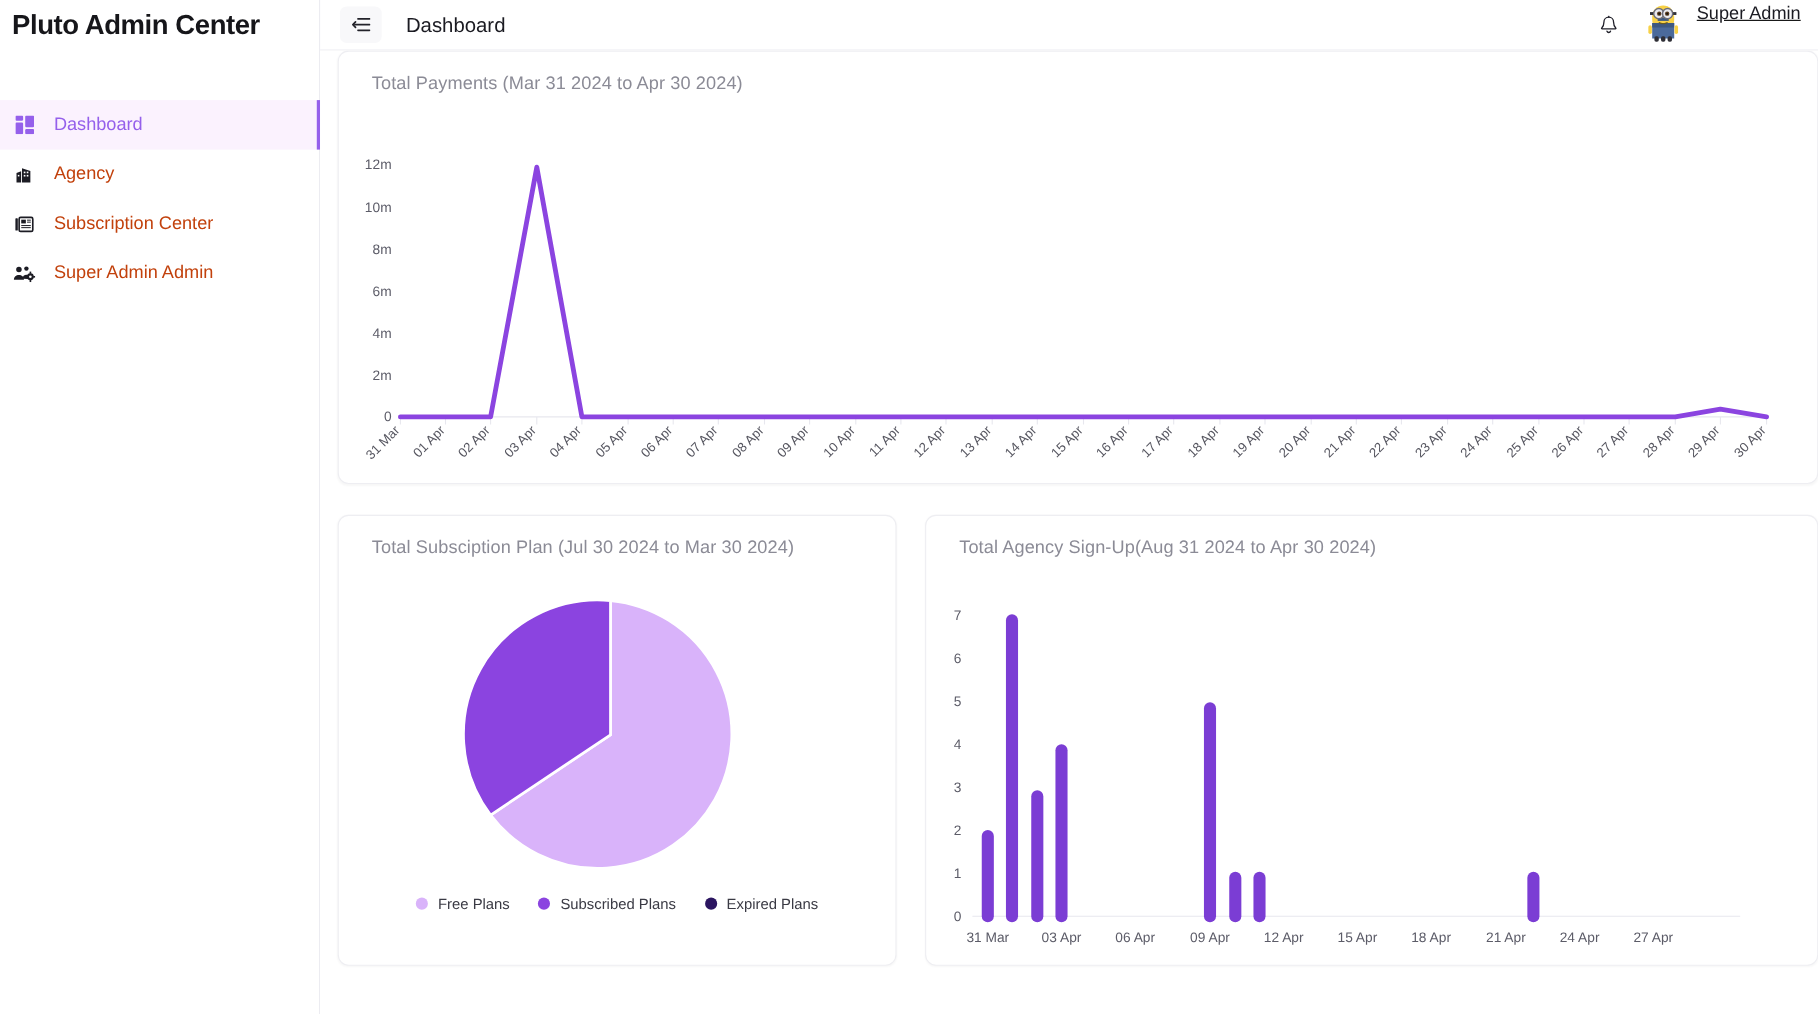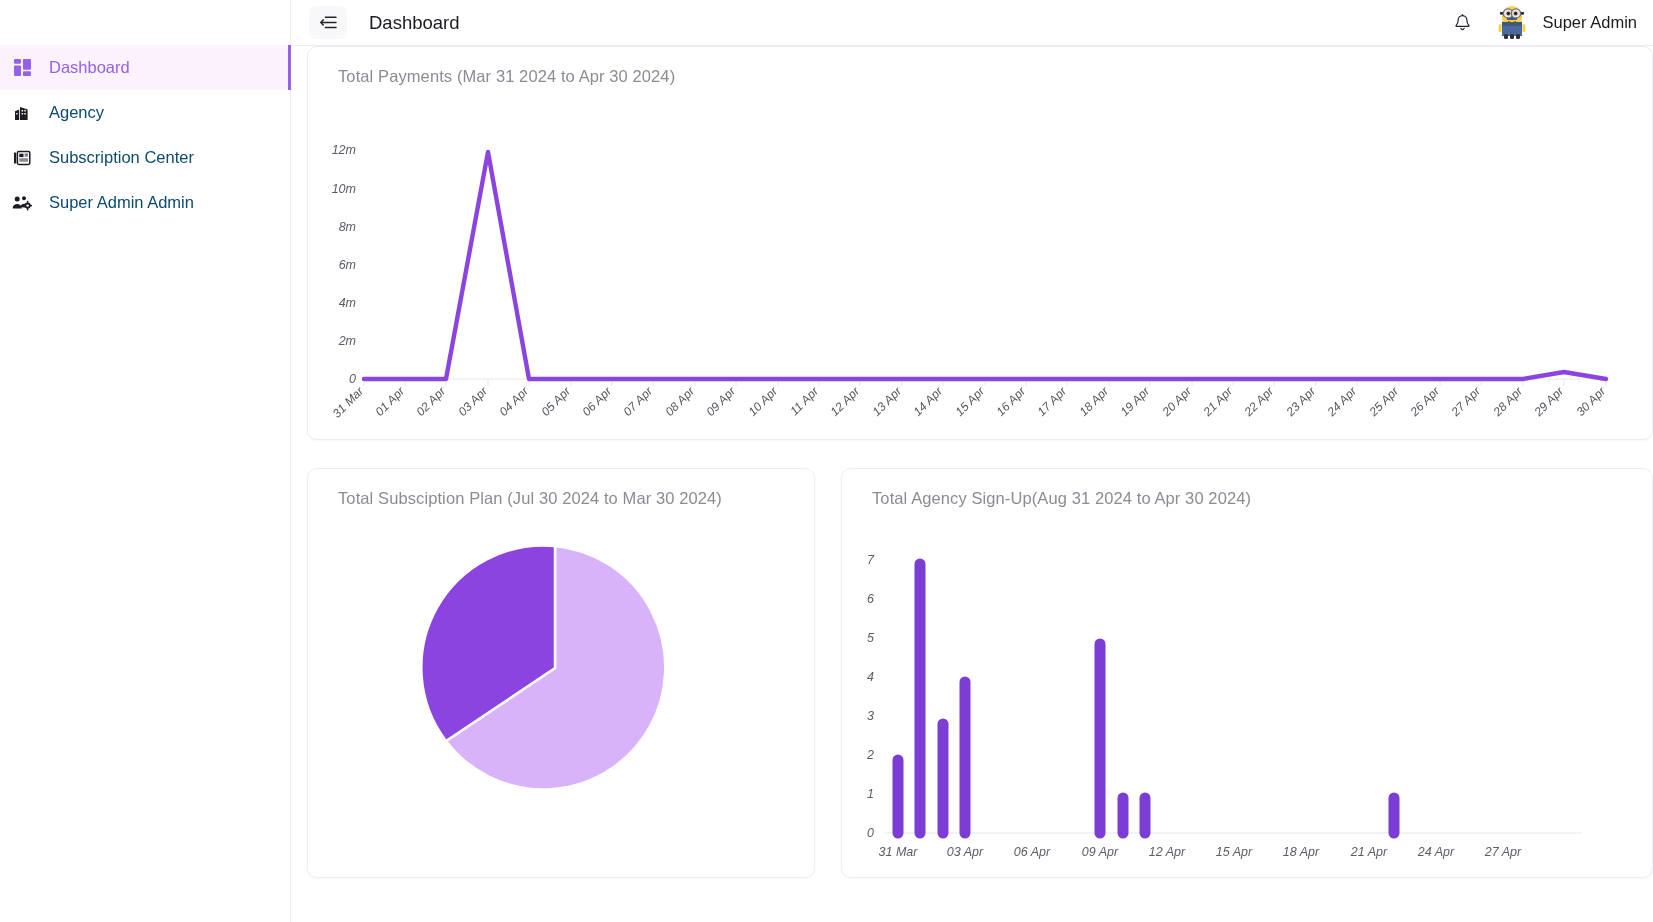--- a/index.html
+++ b/index.html
@@ -28,21 +28,21 @@
     letter-spacing: -0.4px;
     color: #16161a;
   }
   .nav { margin-top: 45px; }
   .nav-item {
     height: 45px;
     display: flex; align-items: center;
     padding-left: 11px;
     gap: 16px;
     font-size: 16.5px;
-    color: #0c4a6e;
+    color: #c2410c;
     cursor: pointer;
     position: relative;
   }
   .nav-item.active {
     background: #fbf2fe;
     color: #9560eb;
   }
   .nav-item.active::after {
     content: "";
     position: absolute;
@@ -67,21 +67,21 @@
     border-radius: 6px;
     display: flex; align-items: center; justify-content: center;
     cursor: pointer;
     flex: 0 0 38px;
   }
   .page-title {
     margin-left: 22px;
     font-size: 18.5px;
     color: #1b1b22;
   }
-  .topbar-right { margin-left: auto; display: flex; align-items: center; gap: 0; }
+  .topbar-right { margin-left: auto; display: flex; gap: 0; text-decoration: underline; }
   .bell-btn {
     width: 44px; height: 40px;
     display: flex; align-items: center; justify-content: center;
     cursor: pointer;
     border-radius: 6px;
   }
   .avatar {
     width: 38px; height: 38px;
     margin-left: 8px;
     border-radius: 3px;
@@ -111,41 +111,42 @@
   }
   .card-title {
     font-size: 16.5px;
     color: #8b8b96;
     padding: 20px 0 0 30px;
     letter-spacing: 0.1px;
   }
   .row2 { display: flex; gap: 26px; margin-top: 28px; }
   .card-sub { flex: 1; min-width: 0; }
 
-  .chart-wrap { position: relative; width: 100%; font-style: italic; }
+  .chart-wrap { position: relative; width: 100%; }
   svg { display: block; }
   .tick-text { font-family: "Liberation Sans", sans-serif; font-size: 12.5px; fill: #5c5c68; }
   .tick-text-sm { font-family: "Liberation Sans", sans-serif; font-size: 12px; fill: #55555f; }
   .axis-line { stroke: #e7e7ee; stroke-width: 1; }
 
   .legend {
     display: flex; align-items: center; justify-content: center;
     gap: 26px;
     margin-top: 6px;
   }
   .legend-item { display: flex; align-items: center; gap: 9px; cursor: pointer; }
   .legend-dot { width: 11px; height: 11px; border-radius: 50%; }
   .legend-label { font-size: 13.5px; color: #3a3a44; }
 </style>
 </head>
 <body>
 
 <div class="app">
 
   <aside class="sidebar">
+    <div class="brand">Pluto Admin Center</div>
     <nav class="nav">
 
       <div class="nav-item active">
         <span class="nav-icon">
           <svg width="17" height="17" viewBox="0 0 16 16">
               <rect x="0" y="0" width="6.6" height="4.4" rx="1" fill="#9560eb"></rect>
               <rect x="0" y="6" width="6.6" height="10" rx="1" fill="#9560eb"></rect>
               <rect x="8.4" y="0" width="7.6" height="10" rx="1" fill="#9560eb"></rect>
               <rect x="8.4" y="11.6" width="7.6" height="4.4" rx="1" fill="#9560eb"></rect>
             </svg>
@@ -349,20 +350,34 @@
         <section class="card card-sub" style="height:410px; max-width:508px;">
           <div class="card-title">Total Subsciption Plan (Jul 30 2024 to Mar 30 2024)</div>
           <div class="chart-wrap">
             <svg width="506" height="300" viewBox="0 0 506 300">
 
               <path d="M 247 160 L 247 38 A 122 122 0 1 1 138 233 Z" fill="#D9B3FA" stroke="#ffffff" stroke-width="2.5"></path>
 
               <path d="M 247 160 L 138 233 A 122 122 0 0 1 247 38 Z" fill="#8B44E0" stroke="#ffffff" stroke-width="2.5"></path>
             </svg>
           </div>
+          <div class="legend">
+            <div class="legend-item">
+              <span class="legend-dot" style="background:#D9B3FA"></span>
+              <span class="legend-label">Free Plans</span>
+            </div>
+            <div class="legend-item">
+              <span class="legend-dot" style="background:#8B44E0"></span>
+              <span class="legend-label">Subscribed Plans</span>
+            </div>
+            <div class="legend-item">
+              <span class="legend-dot" style="background:#2B1560"></span>
+              <span class="legend-label">Expired Plans</span>
+            </div>
+          </div>
         </section>
 
         <section class="card card-sub" style="height:410px;">
           <div class="card-title">Total Agency Sign-Up(Aug 31 2024 to Apr 30 2024)</div>
           <div class="chart-wrap">
             <svg width="748" height="370" viewBox="0 0 748 370">
 
               <g>
                 <text class="tick-text" x="32" y="56" text-anchor="end">7</text>
                 <text class="tick-text" x="32" y="95" text-anchor="end">6</text>

